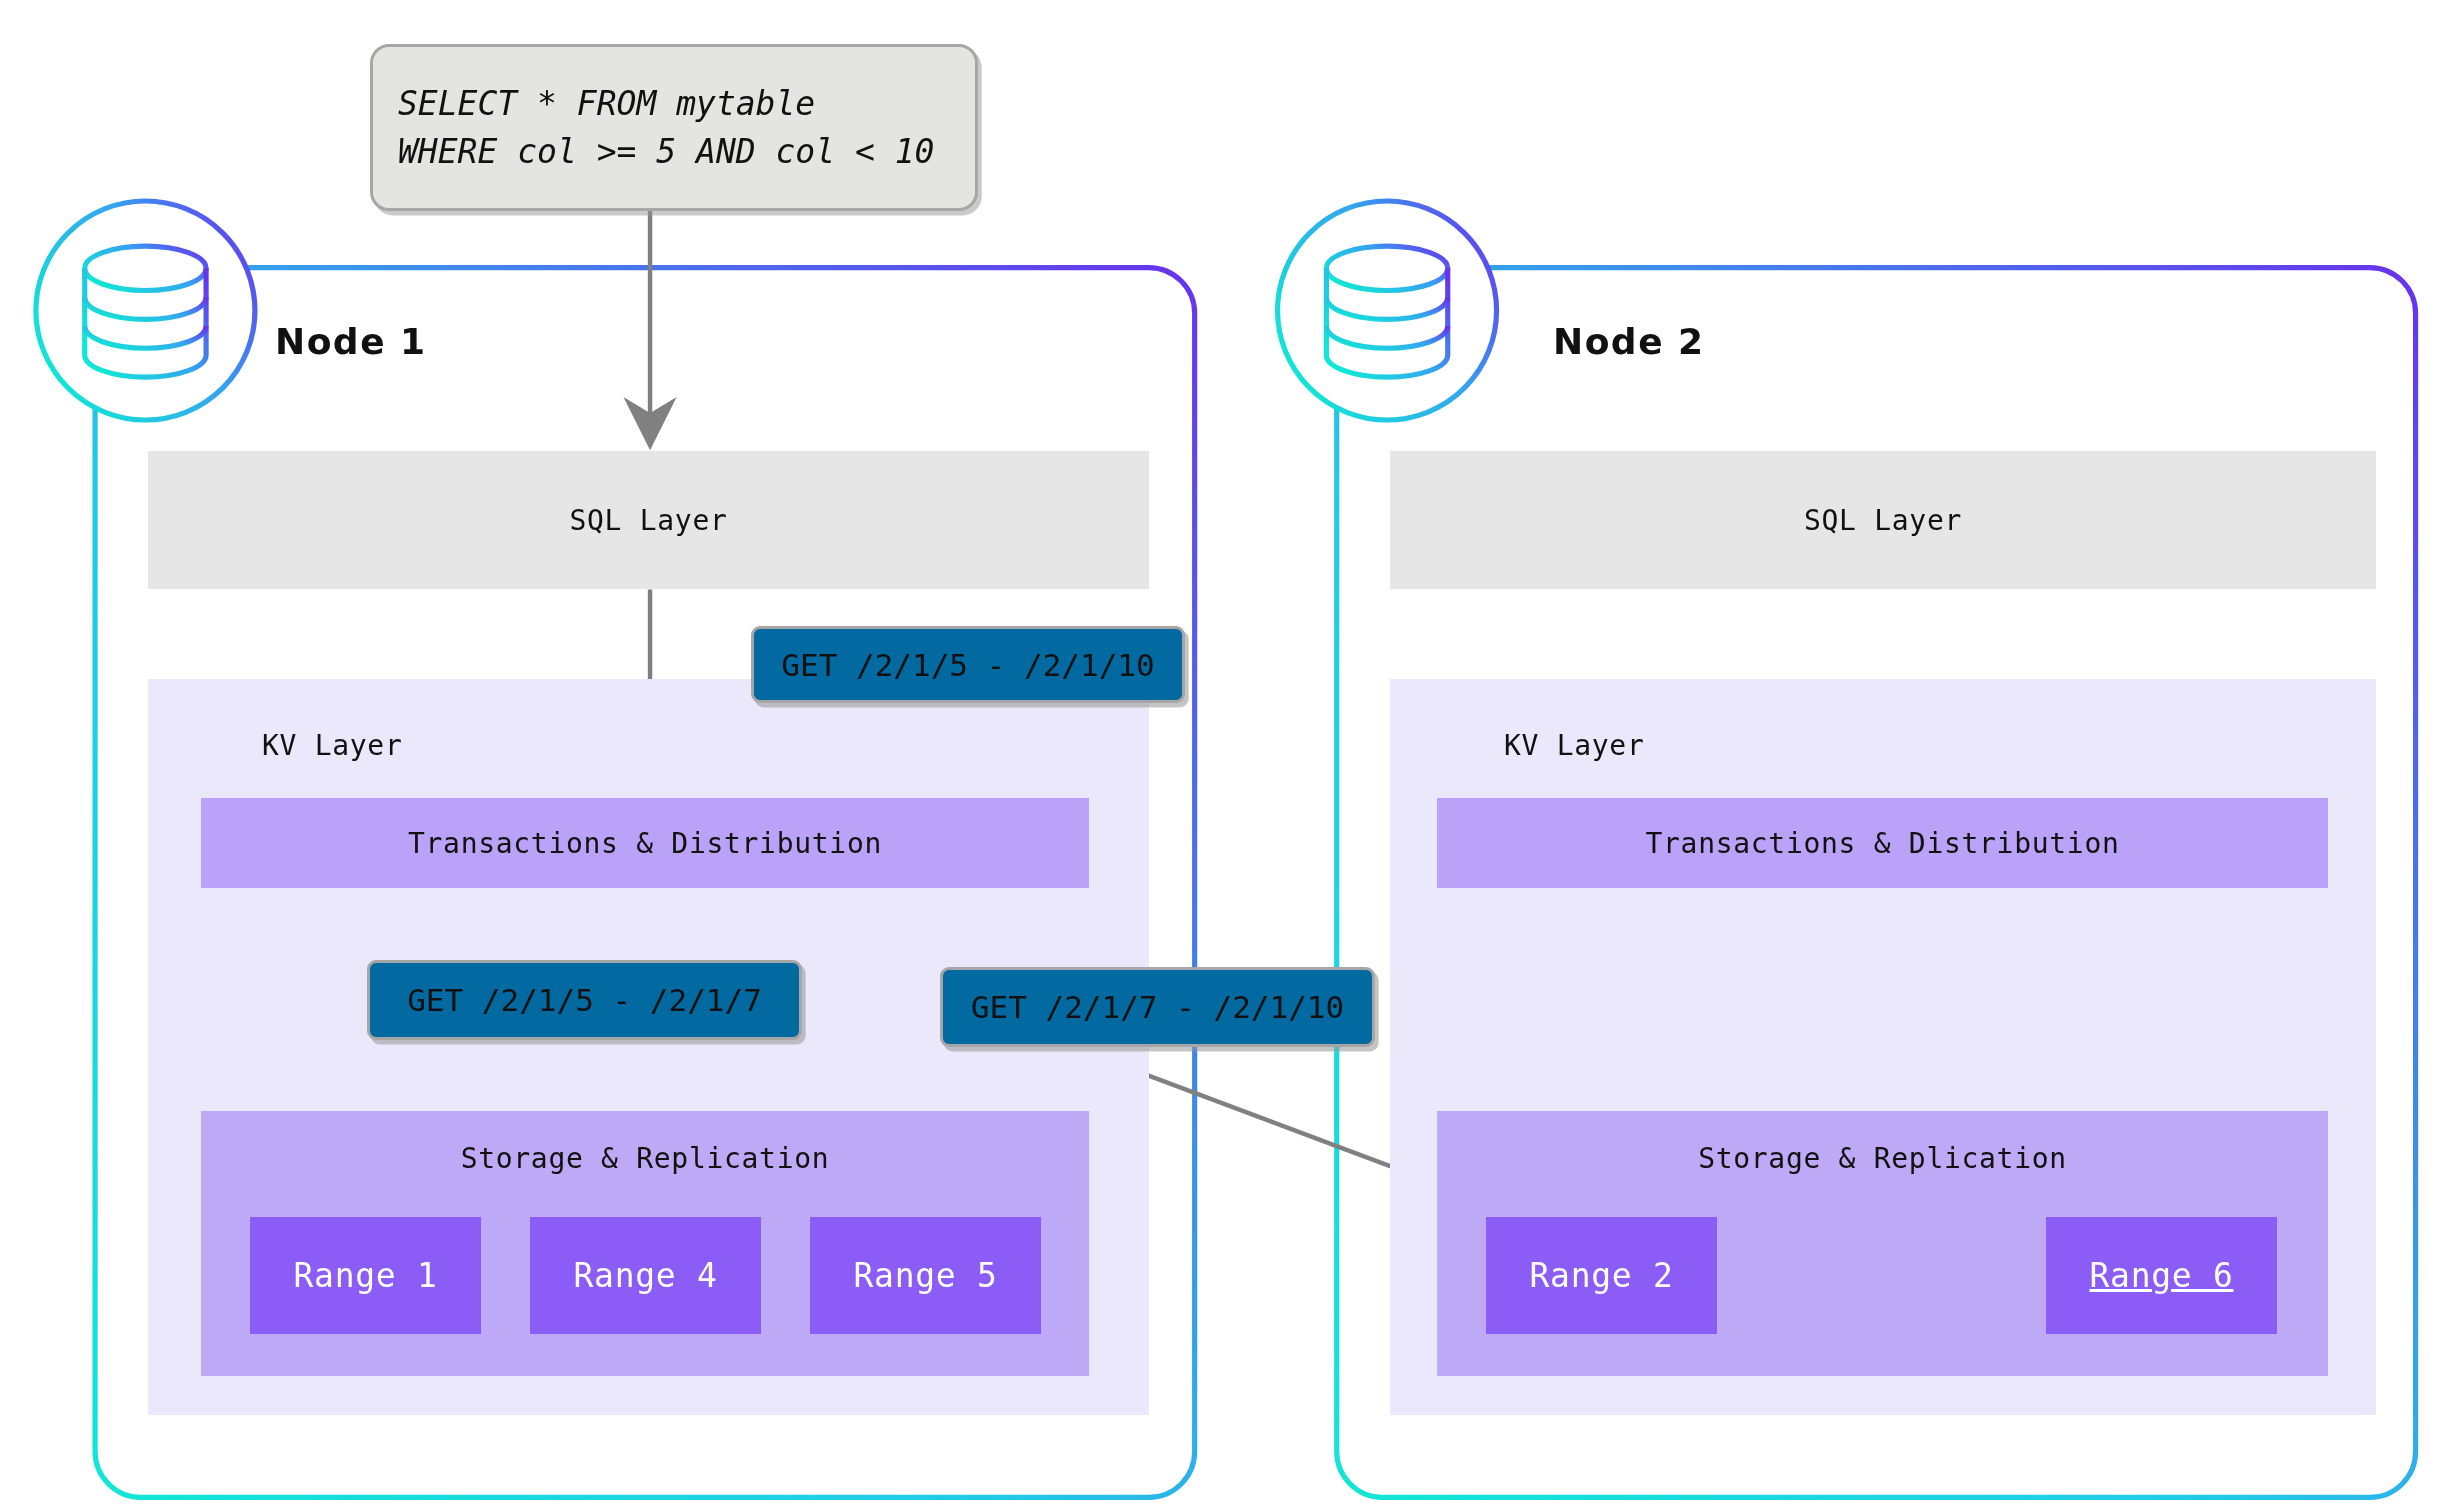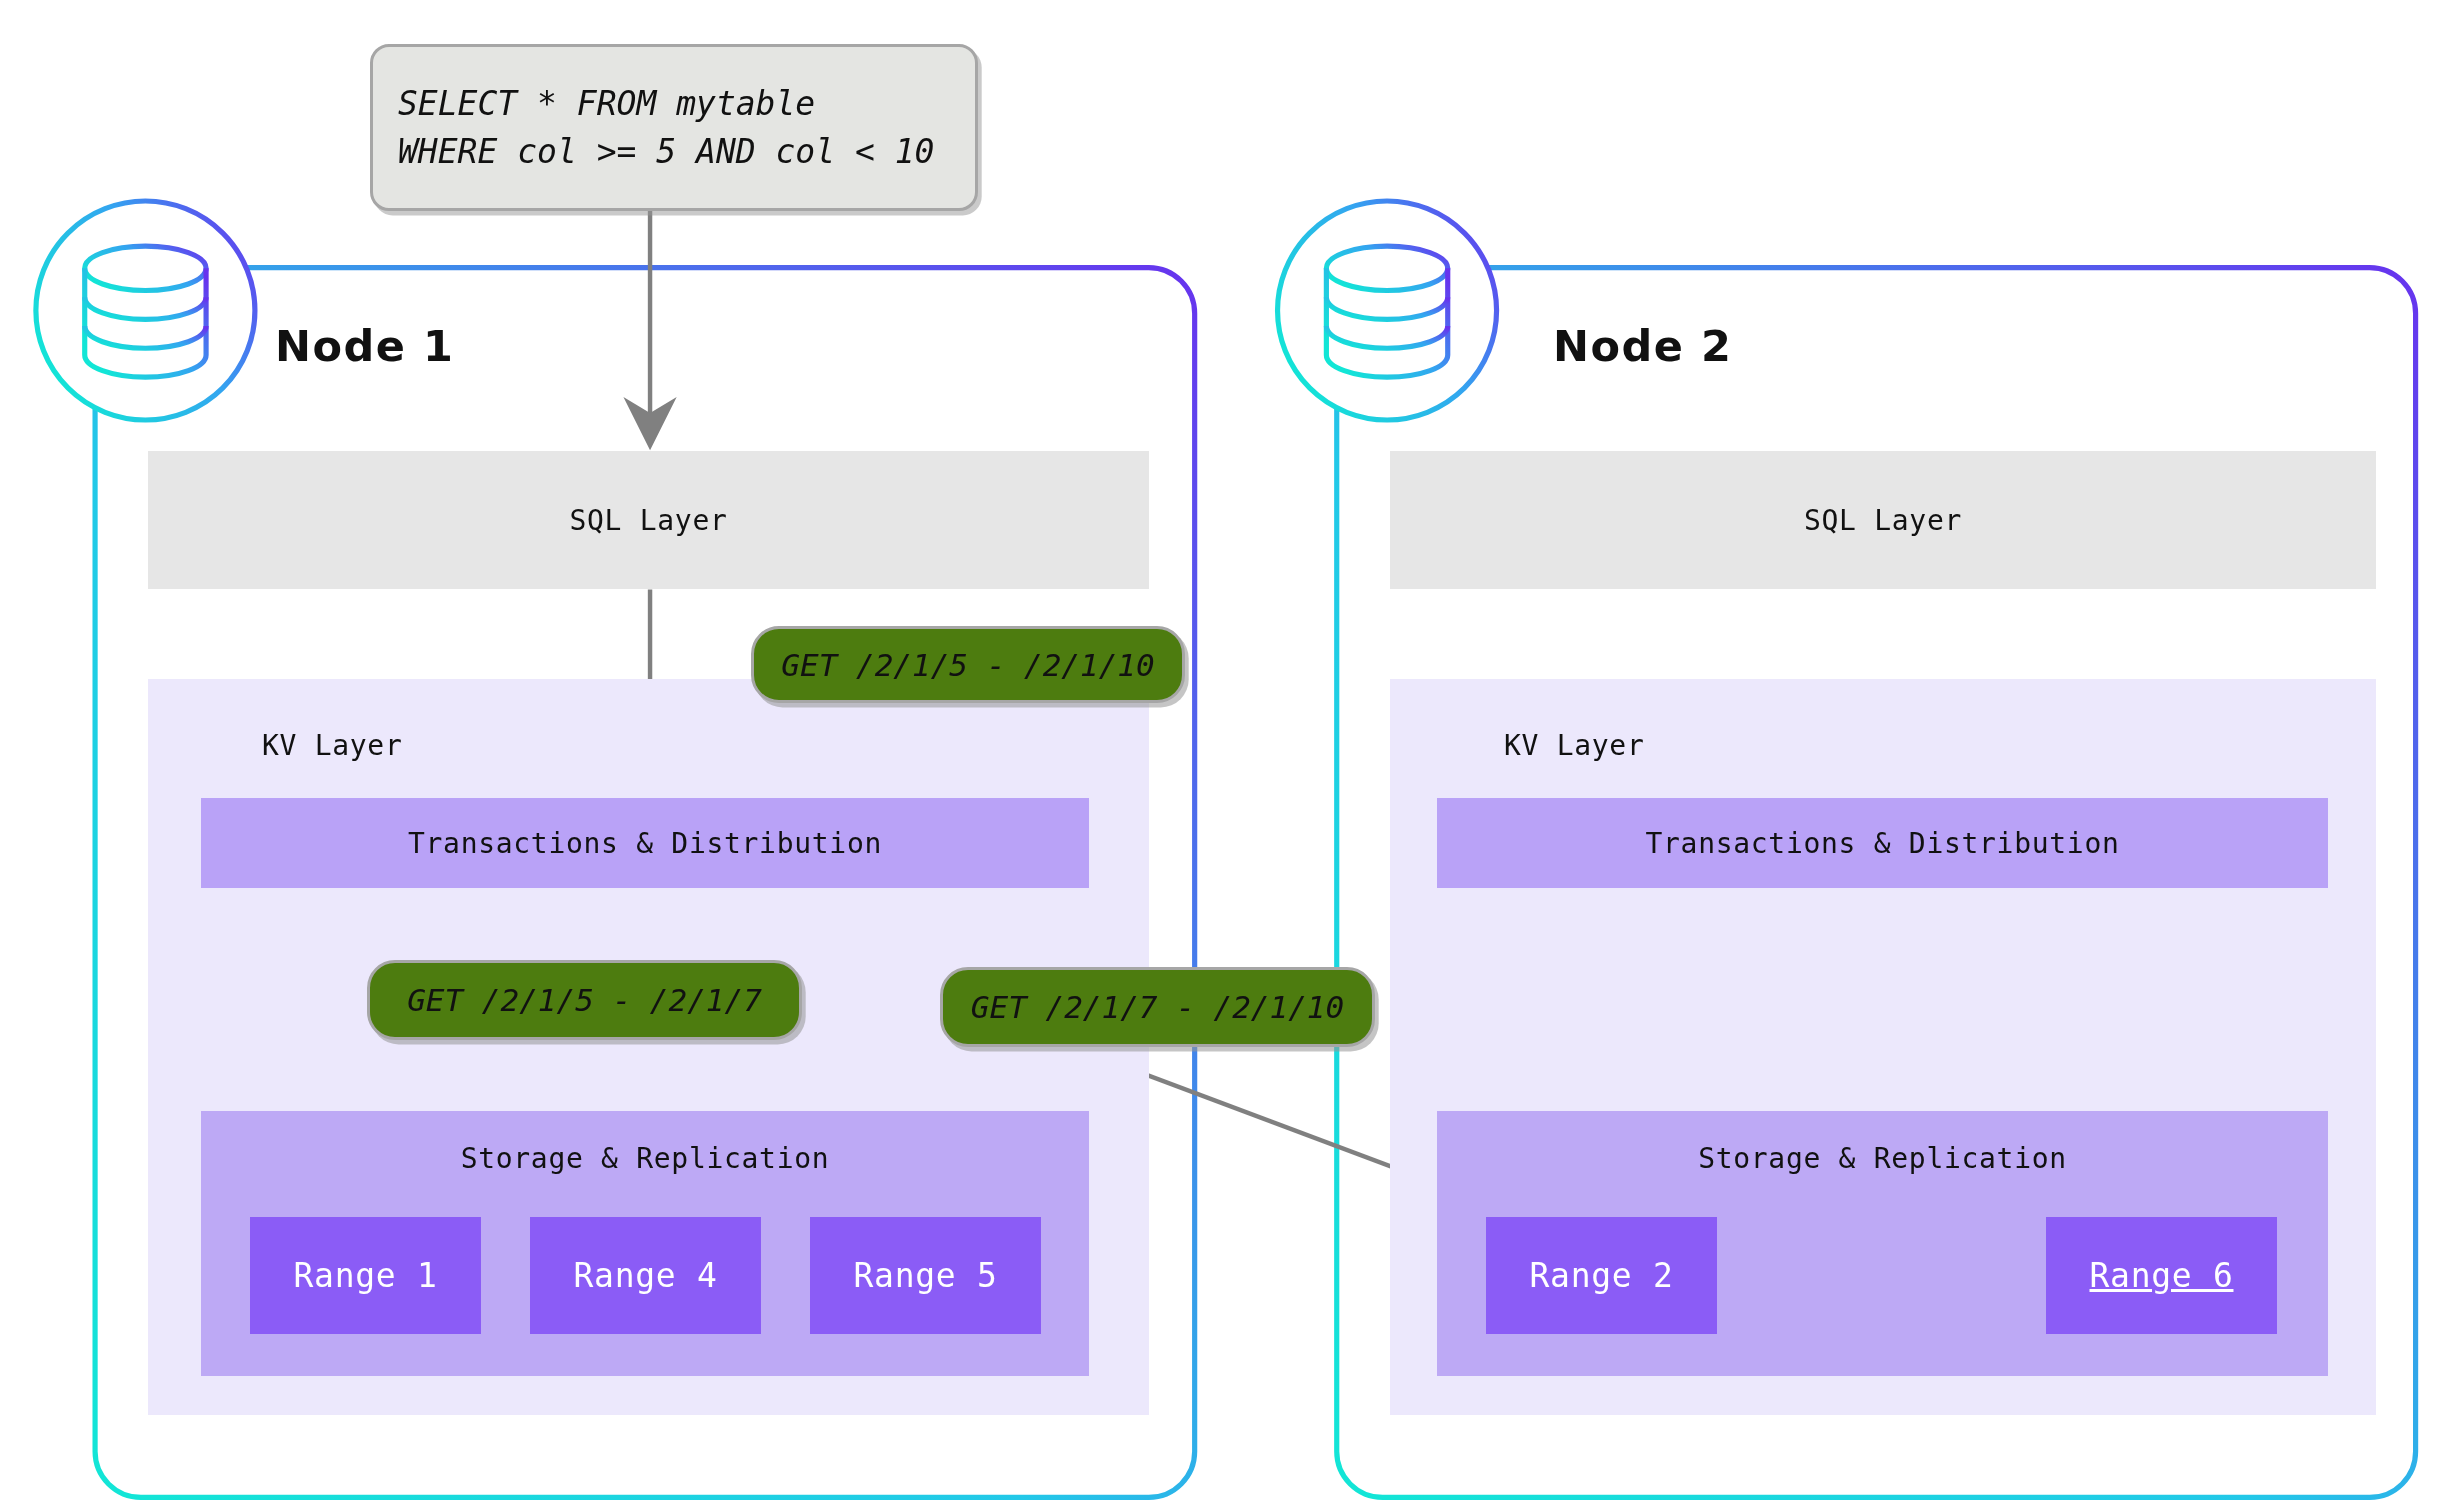--- a/index.html
+++ b/index.html
@@ -1,32 +1,32 @@
 <!DOCTYPE html>
 <html style="font-size:12px"><head>
 <meta charset="utf-8">
 <style>
   html,body{margin:0;padding:0;background:#ffffff;}
   body{width:2450px;height:1511px;position:relative;overflow:hidden;
        font-family:"DejaVu Sans Mono","Liberation Mono",monospace;}
   #stage{position:absolute;left:0;top:16px;width:2450px;height:1511px;}
   svg.layer{position:absolute;left:0;top:0;width:2450px;height:1511px;overflow:visible;}
   .node-title{position:absolute;font-family:"DejaVu Sans","Liberation Sans",sans-serif;
-              font-weight:bold;font-size:43px;color:#111111;letter-spacing:1.5px;white-space:nowrap;}
+              font-weight:bold;font-size:36px;color:#111111;letter-spacing:1.5px;white-space:nowrap;}
   .boxlabel{position:absolute;display:flex;align-items:center;justify-content:center;
             font-size:28px;color:#111111;letter-spacing:0.7px;white-space:nowrap;}
   .sqllayer{background:#e6e6e6;}
   .kvpanel{background:#ece8fc;}
   .kvlabel{justify-content:flex-start;padding-left:0;}
   .txbar{background:#b9a2f7;}
   .storage{background:#bda9f5;}
   .rangebox{background:#8b5cf6;color:#ffffff;font-size:33px;}
-  .callout{position:absolute;background:#4d7c0f;border:3px solid #a6a6a6;border-radius:28px;
+  .callout{position:absolute;background:#0369a1;border:3px solid #a6a6a6;border-radius:9px;
            display:flex;align-items:center;justify-content:center;
-           font-style:italic;font-size:31px;color:#111111;letter-spacing:0px;white-space:nowrap;
+           font-size:31px;color:#111111;letter-spacing:0px;white-space:nowrap;
            box-shadow:3.7px 4.4px 0 rgba(150,150,150,.55);}
   .query{position:absolute;background:#e4e5e2;border:3px solid #a6a6a6;border-radius:19px;
          display:flex;flex-direction:column;justify-content:center;
          padding:0 25px;font-style:italic;font-size:33px;line-height:1.45;color:#111111;
          box-shadow:3.7px 4.4px 0 rgba(150,150,150,.5);}
   .query span{white-space:nowrap;}
 </style>
 </head>
 <body>
 

